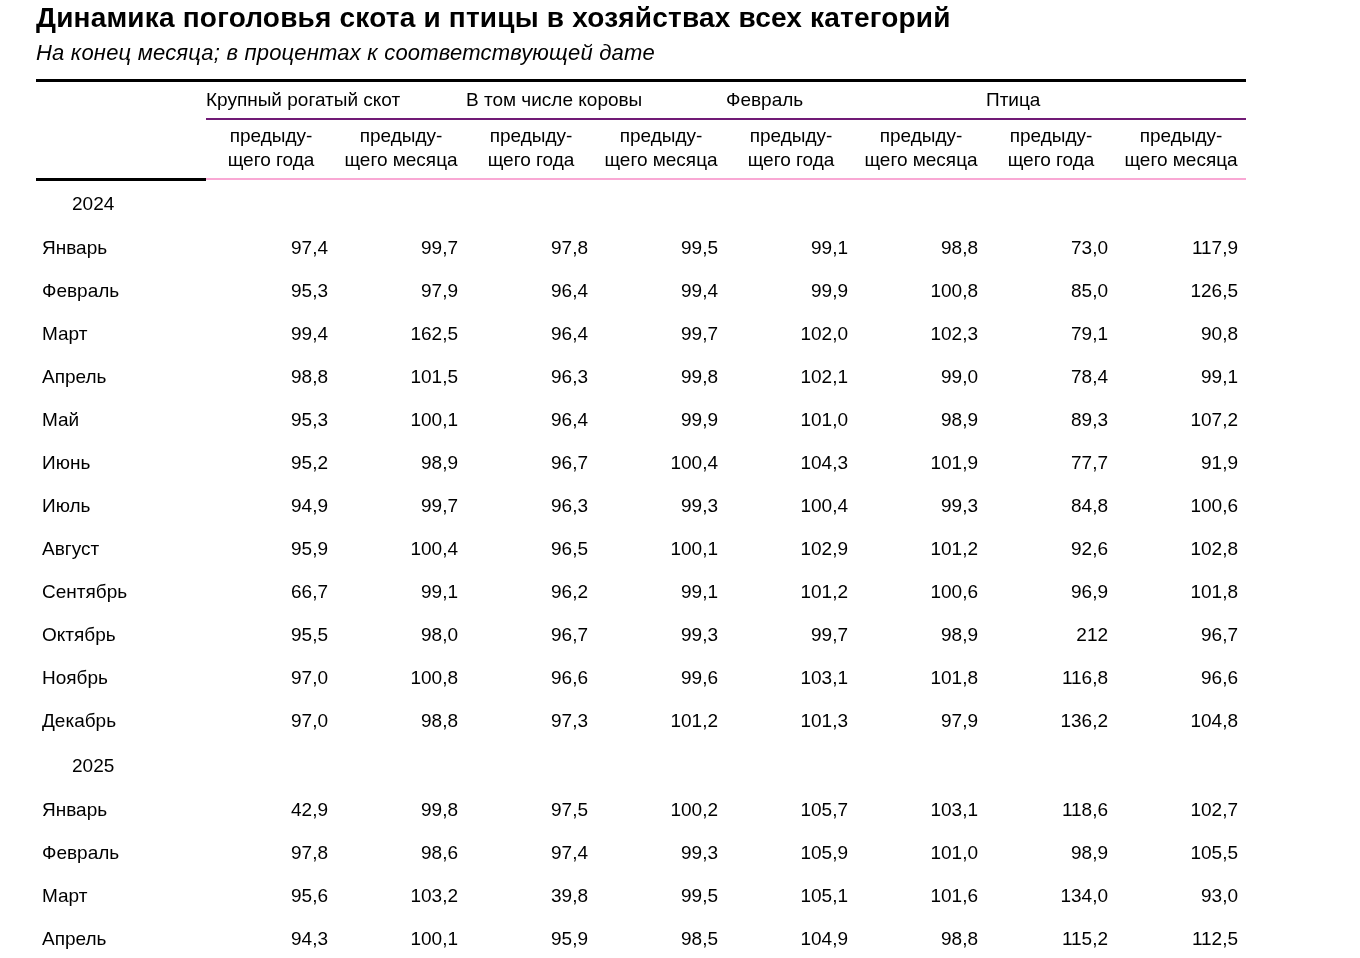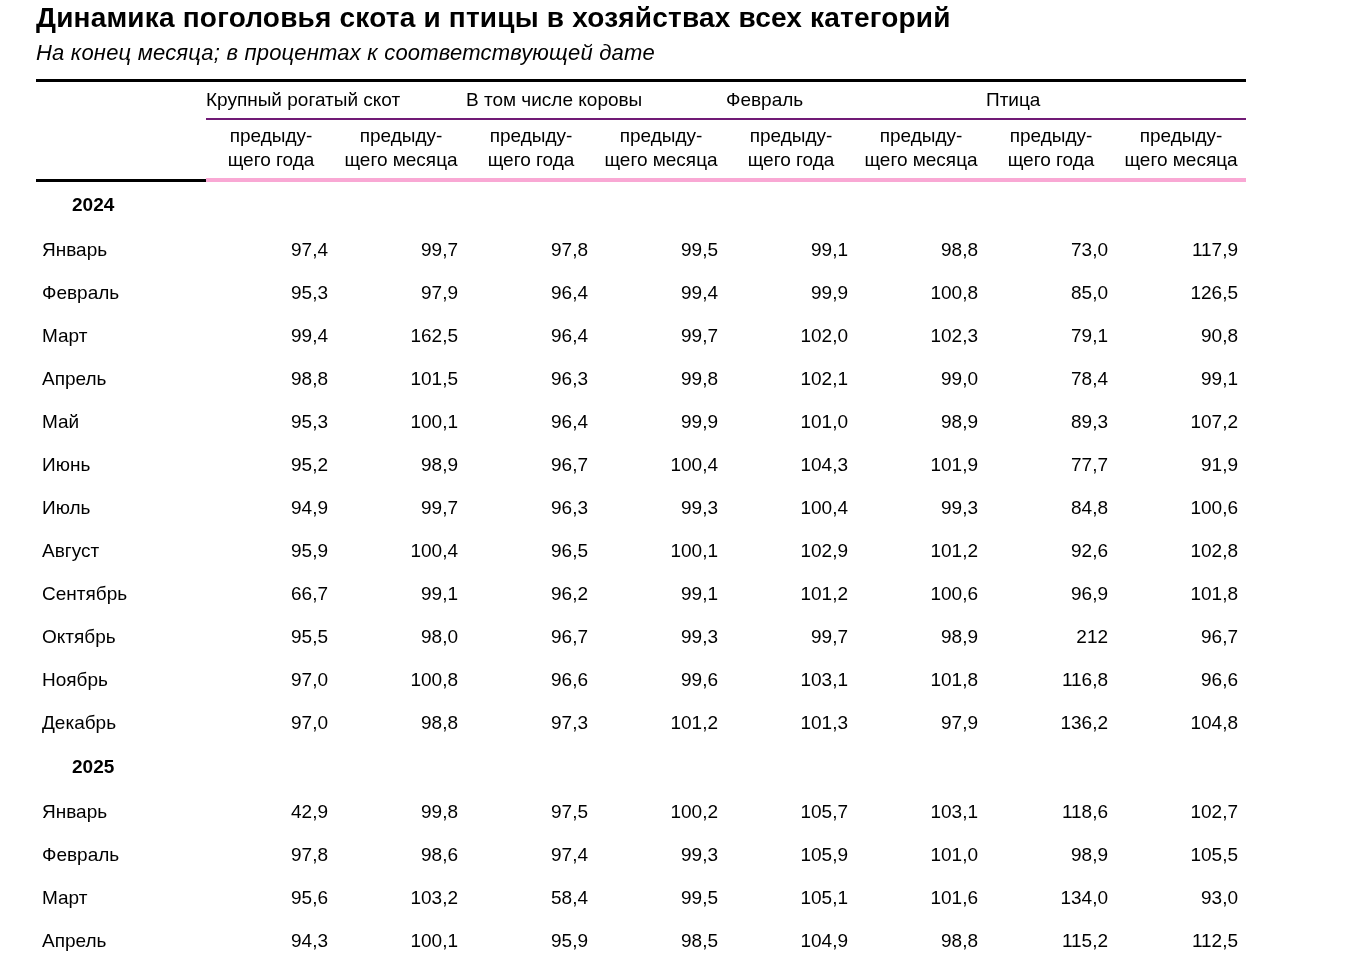--- a/index.html
+++ b/index.html
@@ -54,40 +54,40 @@
     text-align: left;
     vertical-align: middle;
     border-bottom: 2px solid #701a75;
   }
   th.sub-th {
     height: 52px;
     text-align: center;
     vertical-align: middle;
     white-space: pre-line;
     line-height: 1.25;
-    border-bottom: 4px solid #f9a8d4;
+    border-bottom: 2px solid #f9a8d4;
     padding: 2px 0 4px 0;
   }
   tbody td {
     height: 43px;
     vertical-align: middle;
     padding: 0;
   }
   td.label {
     text-align: left;
     padding-left: 6px;
   }
   td.year {
     padding-left: 36px;
   }
   td.num {
     text-align: right;
     padding-right: 8px;
   }
-  tr.year-row td { height: 46px; font-weight: bold; }
+  tr.year-row td { height: 46px; }
 </style>
 </head>
 <body>
 
 <div class="page">
   <h1 class="page-title">Динамика поголовья скота и птицы в хозяйствах всех категорий</h1>
   <div class="page-subtitle">На конец месяца; в процентах к соответствующей дате</div>
 
   <table class="stat-table">
     <colgroup>
@@ -302,21 +302,21 @@
           <td class="num">99,3</td>
           <td class="num">105,9</td>
           <td class="num">101,0</td>
           <td class="num">98,9</td>
           <td class="num">105,5</td>
         </tr>
         <tr>
           <td class="label">Март</td>
           <td class="num">95,6</td>
           <td class="num">103,2</td>
-          <td class="num">58,4</td>
+          <td class="num">39,8</td>
           <td class="num">99,5</td>
           <td class="num">105,1</td>
           <td class="num">101,6</td>
           <td class="num">134,0</td>
           <td class="num">93,0</td>
         </tr>
         <tr>
           <td class="label">Апрель</td>
           <td class="num">94,3</td>
           <td class="num">100,1</td>

